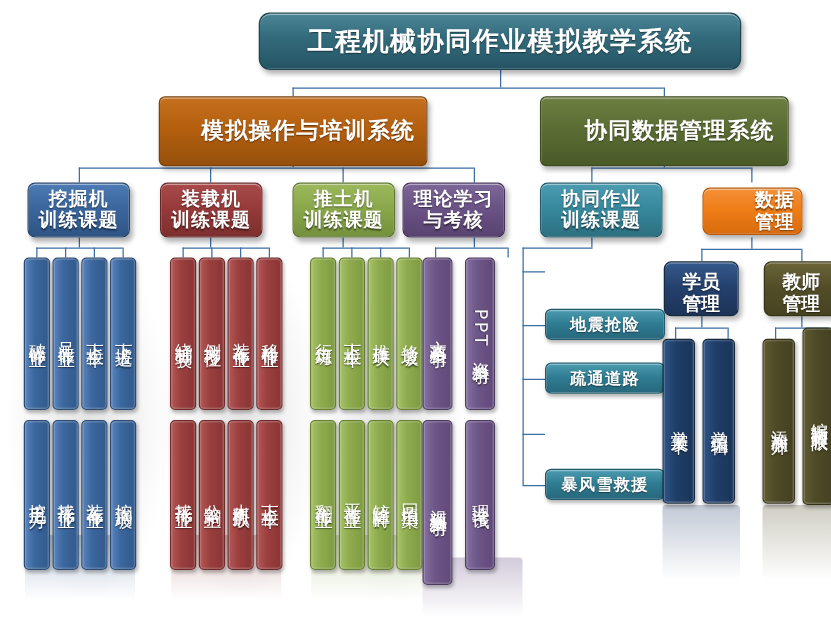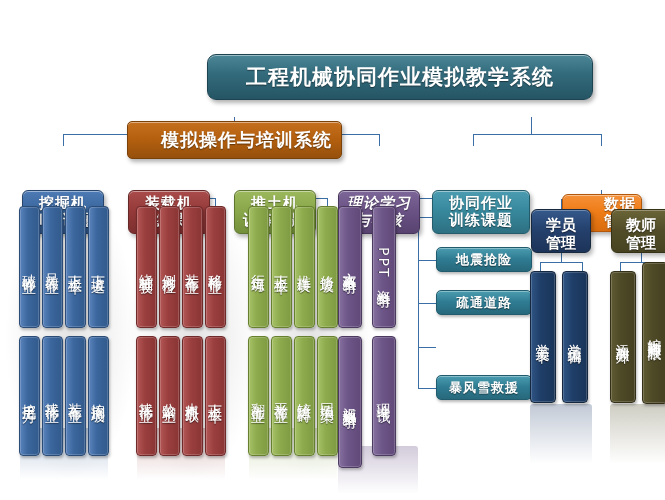--- a/index.html
+++ b/index.html
@@ -19,35 +19,34 @@
     color:#ffffff;
     text-align:center;
     border-radius:7px;
     display:flex;
     align-items:center;
     justify-content:center;
     letter-spacing:1px;
     text-shadow:0 1px 1px rgba(0,0,0,.45);
     box-shadow:2px 3px 4px rgba(0,0,0,.30), inset 0 1px 0 rgba(255,255,255,.45);
     z-index:5;
-    margin-top:44px;
   }
   .node .lbl{line-height:1.15;display:block;white-space:pre-line;}
 
   
   .root{
     left:207px;top:10px;width:386px;height:46px;
     font-size:21px;font-weight:bold;
     border-radius:9px;
     background:linear-gradient(180deg,#4b8697 0%,#336b7c 42%,#255564 100%);
     border:1px solid #1d4351;
   }
   
   .l2{
-    height:38px;font-size:18px;font-weight:bold;border-radius:5px;padding-left:24px;
+    height:56px;font-size:18px;font-weight:bold;border-radius:5px;padding-left:24px;
   }
   .l2.orangebrown{
     left:127px;top:77px;width:215px;
     background:linear-gradient(180deg,#c4701f 0%,#b5600f 45%,#96500c 100%);
     border:1px solid #7a4209;
   }
   .l2.olive{
     left:432px;top:77px;width:199px;
     background:linear-gradient(180deg,#6d7f42 0%,#5b6d33 45%,#4a5a28 100%);
     border:1px solid #3c4a1f;
@@ -204,34 +203,37 @@
   <div class="ln lnv" style="left:620px;top:262px;height:9px;"></div>
   <div class="ln lnv" style="left:662px;top:262px;height:9px;"></div>
 
   <div class="node root">
     <span class="lbl">工程机械协同作业模拟教学系统</span>
   </div>
 
   <div class="node l2 orangebrown">
     <span class="lbl">模拟操作与培训系统</span>
   </div>
+  <div class="node l2 olive">
+    <span class="lbl">协同数据管理系统</span>
+  </div>
 
   <div class="node l3 blue" style="left:22px;top:146px;width:82px;">
     <span class="lbl">挖掘机
 训练课题</span>
   </div>
   <div class="node l3 red" style="left:128px;top:146px;width:82px;">
     <span class="lbl">装载机
 训练课题</span>
   </div>
   <div class="node l3 green" style="left:234px;top:146px;width:82px;">
     <span class="lbl">推土机
 训练课题</span>
   </div>
-  <div class="node l3 purple" style="left:338px;top:146px;width:82px;font-style:italic;">
+  <div class="node l3 purple" style="left:322px;top:146px;width:82px;">
     <span class="lbl">理论学习
 与考核</span>
   </div>
   <div class="node l3 teal" style="left:432px;top:146px;width:98px;">
     <span class="lbl">协同作业
 训练课题</span>
   </div>
   <div class="node l3 orange" style="left:562px;top:150px;width:80px;height:38px;">
     <span class="lbl">数据管理</span>
   </div>

